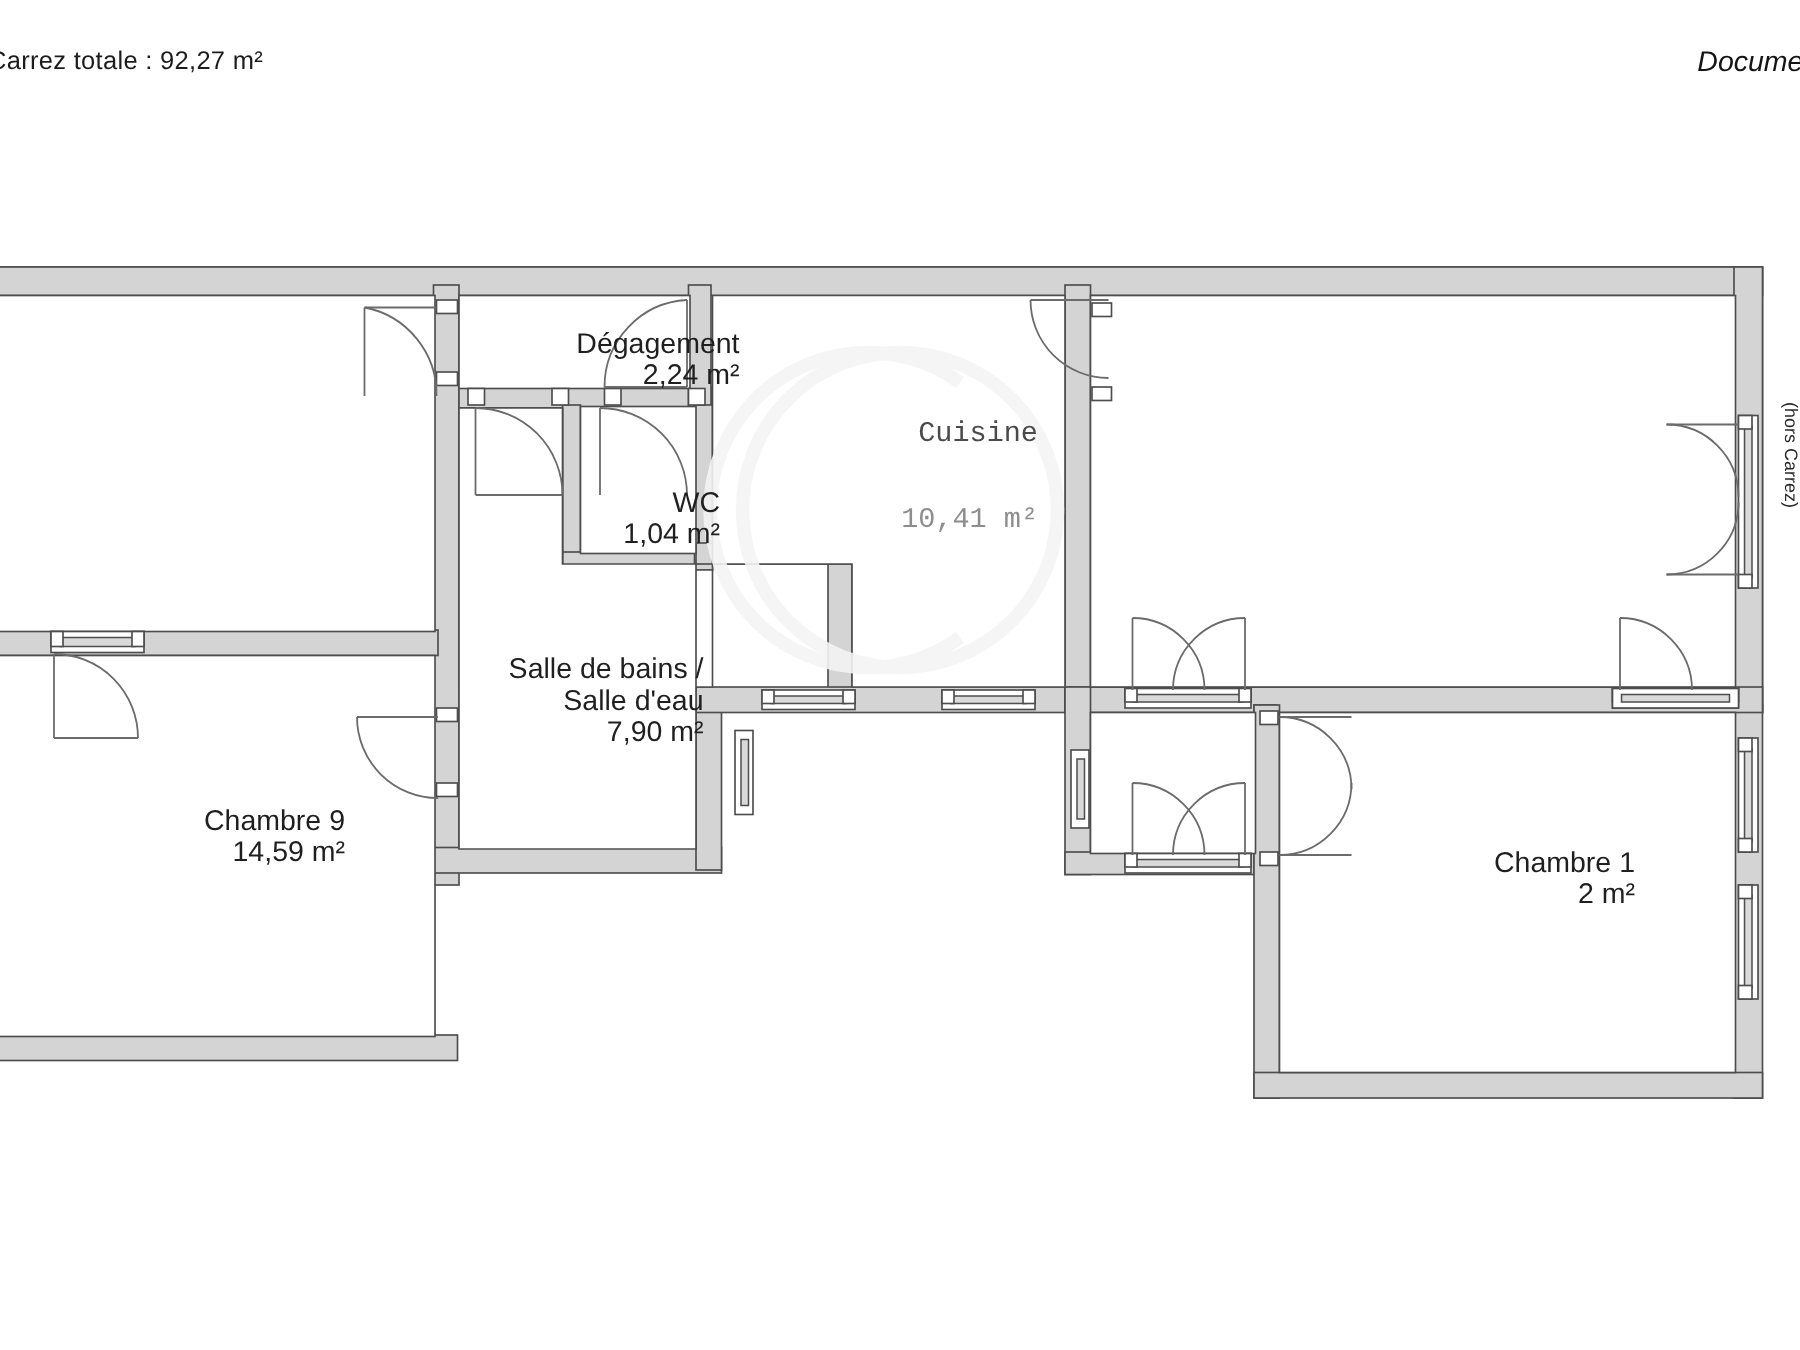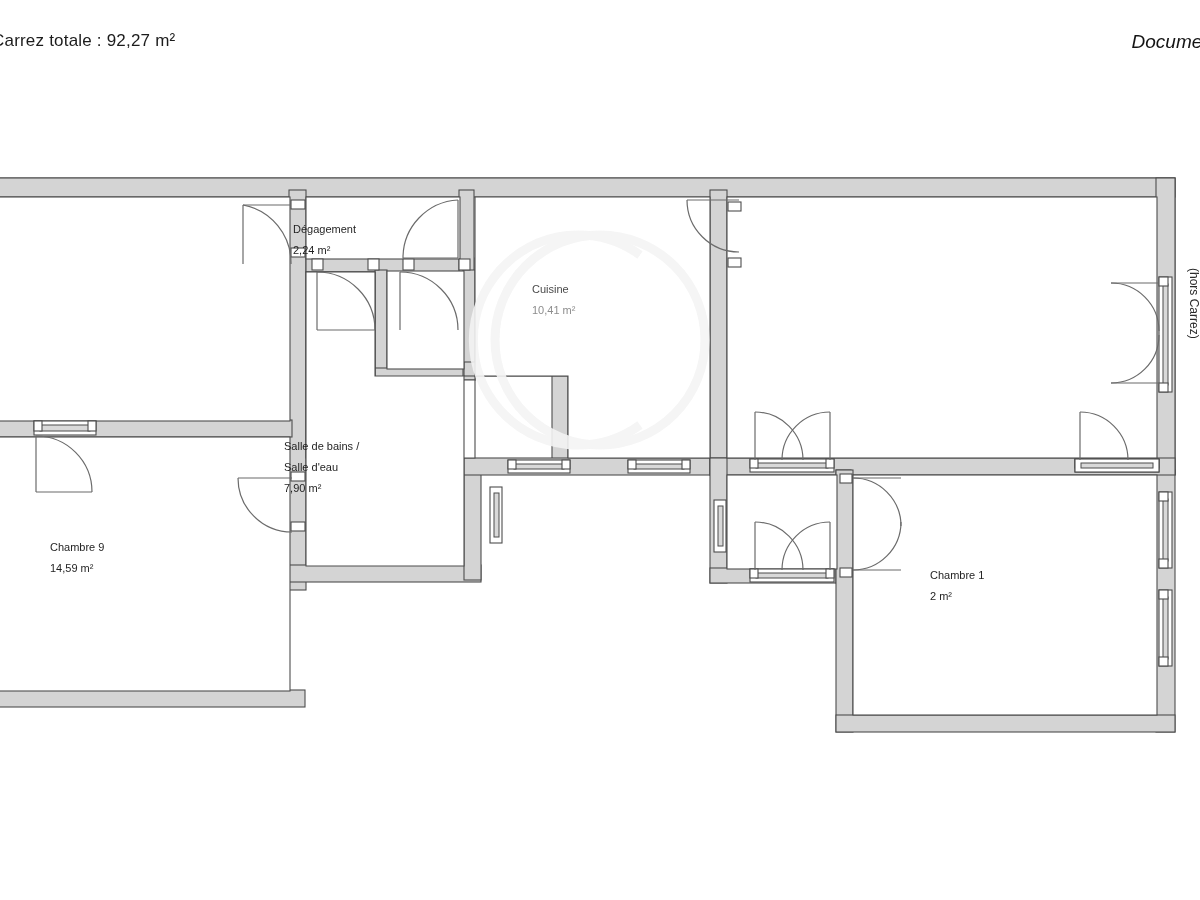--- a/index.html
+++ b/index.html
@@ -24,30 +24,30 @@
     font-size:19px;font-style:italic;color:#141414;white-space:nowrap;
   }
 
   
   #plan{position:absolute;left:0;top:0;width:1200px;height:900px;}
   #plan svg{display:block;}
 
   
   .rlabel{
     position:absolute;
-    text-align:left;
-    font-size:11px;
+    text-align:right;
+    font-size:19px;
     line-height:21px;
     color:#1f1f1f;
     white-space:nowrap;
     pointer-events:none;
   }
   .rlabel span{display:block;}
-  .rlabel.faded{color:#4a4a4a;}
-  .rlabel.faded .area{color:#8d8d8d;}
+  .rlabel.faded{color:#4a4a4a;font-family:Liberation Mono, monospace;}
+  .rlabel.faded .area{color:#8d8d8d;margin-top:36px;}
 
   .vlabel{
     position:absolute;
     font-size:12px;
     line-height:15px;
     color:#2a2a2a;
     white-space:nowrap;
     writing-mode:vertical-rl;
     text-align:center;
   }
@@ -291,20 +291,24 @@
   <div class="rlabel" style="left:50px;top:537px;width:180px;">
     <span>Chambre 9</span>
     <span class="area">14,59 m²</span>
   </div>
 
   <div class="rlabel" style="left:293px;top:219px;width:200px;">
     <span>Dégagement</span>
     <span class="area">2,24 m²</span>
   </div>
 
+  <div class="rlabel" style="left:370px;top:325px;width:110px;">
+    <span>WC</span>
+    <span class="area">1,04 m²</span>
+  </div>
 
   <div class="rlabel" style="left:284px;top:436px;width:185px;">
     <span>Salle de bains /</span>
     <span>Salle d'eau</span>
     <span class="area">7,90 m²</span>
   </div>
 
   <div class="rlabel faded" style="left:532px;top:279px;width:160px;">
     <span>Cuisine</span>
     <span class="area">10,41 m²</span>

